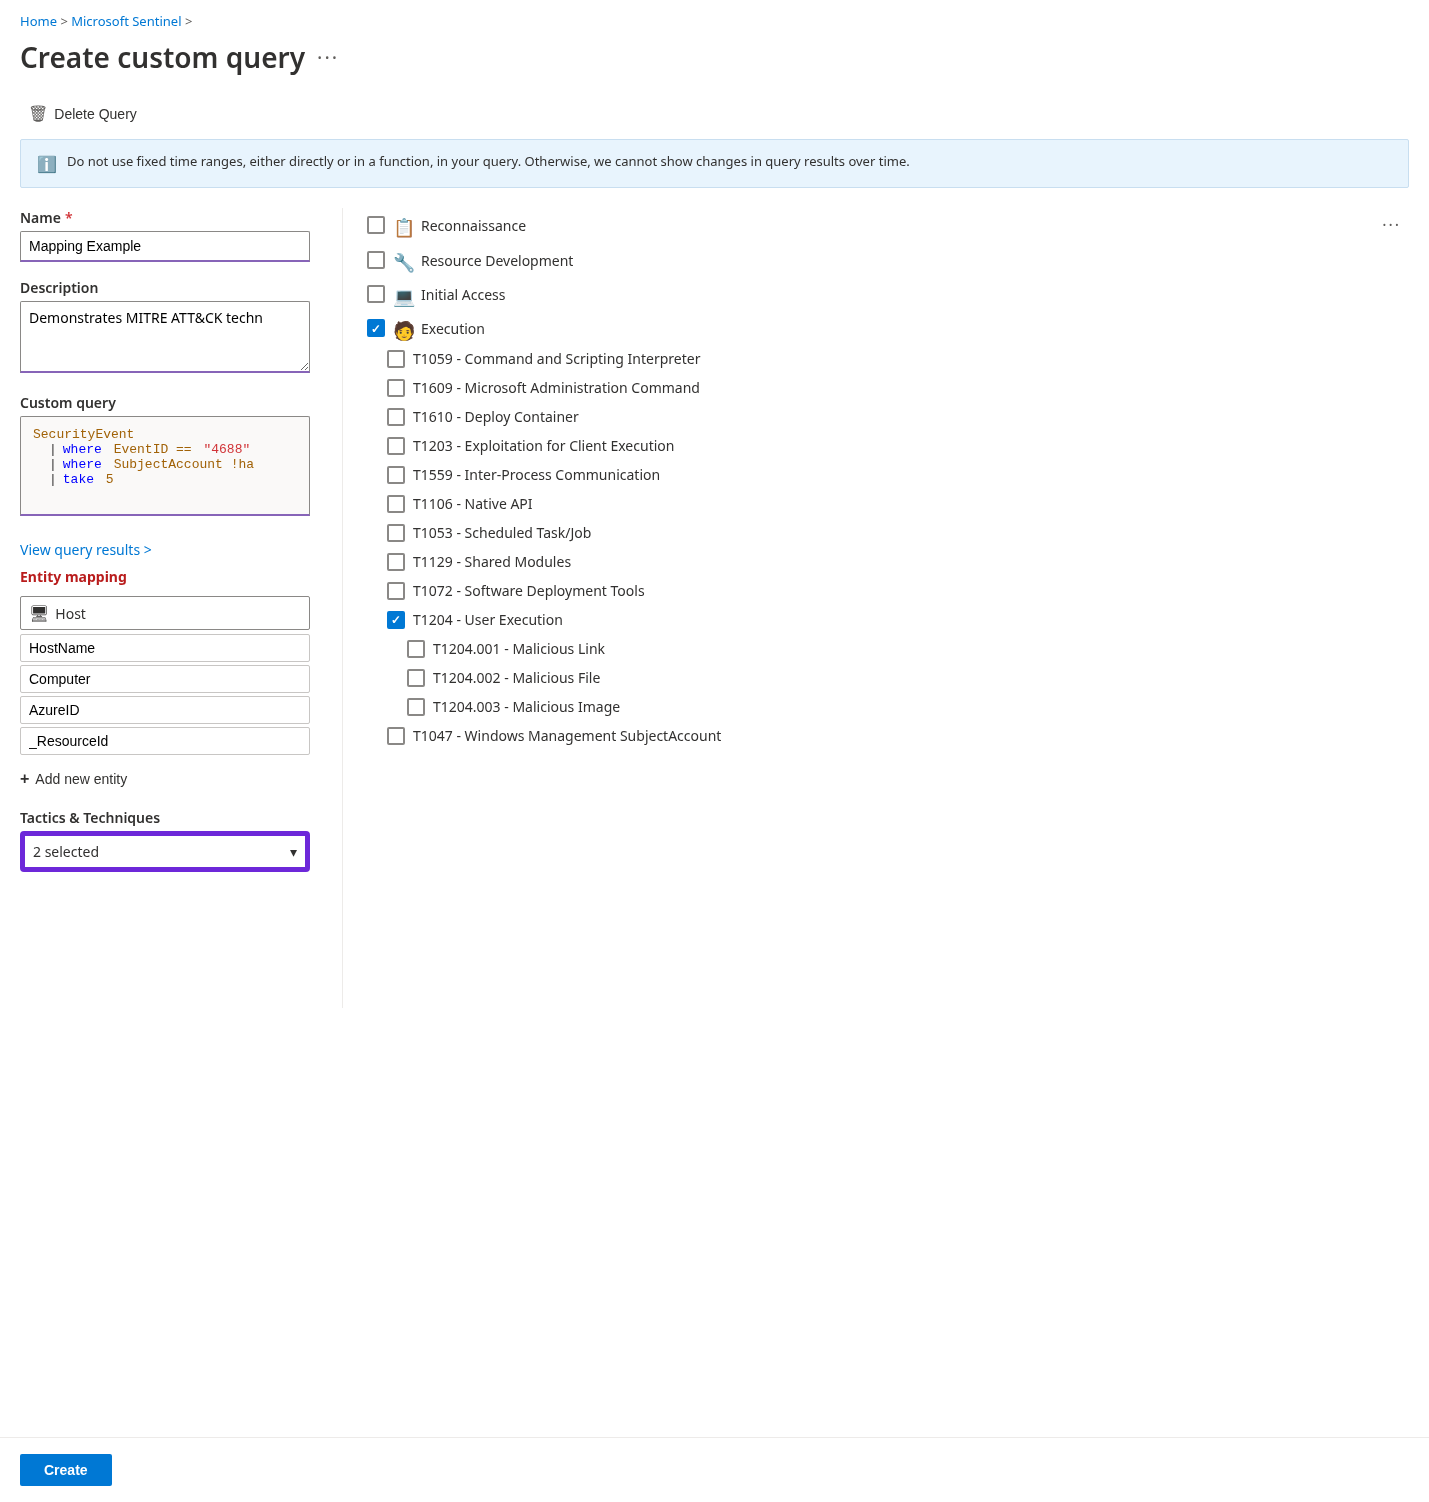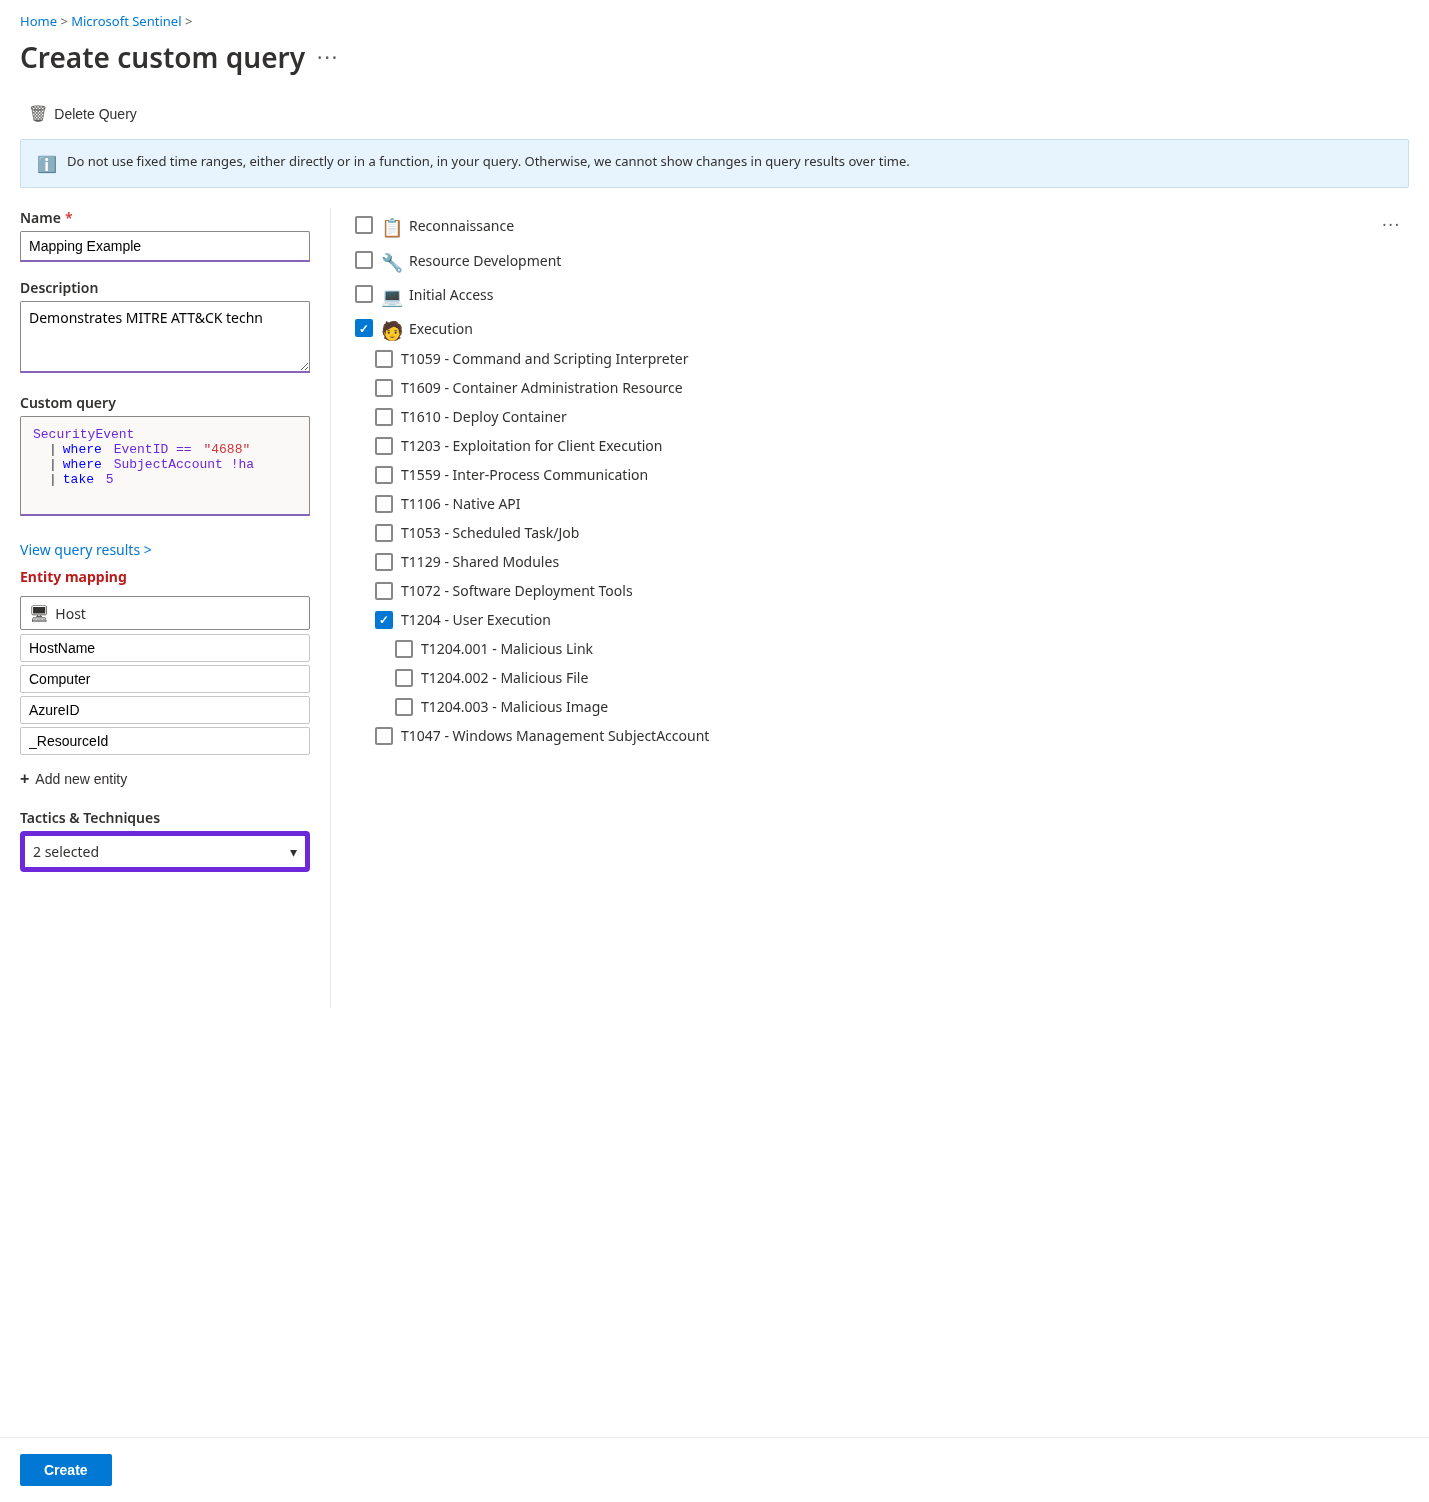--- a/index.html
+++ b/index.html
@@ -68,21 +68,21 @@
       color: #0078d4;
       font-size: 16px;
       flex-shrink: 0;
       margin-top: 1px;
     }
     .info-text { font-size: 13px; color: #323130; }
 
     .main-layout {
       display: flex;
       padding: 0 20px;
-      gap: 0;
+      gap: 12px;
       flex: 1;
     }
 
     .left-panel {
       width: 310px;
       flex-shrink: 0;
       padding-right: 20px;
     }
 
     .field-group { margin-bottom: 16px; }
@@ -121,21 +121,21 @@
       background: #faf9f8;
       font-family: 'Consolas', 'Courier New', monospace;
       font-size: 13px;
       min-height: 100px;
       border-radius: 2px 2px 0 0;
     }
     .query-line { display: flex; align-items: flex-start; gap: 4px; }
     .query-keyword { color: #0000ff; }
     .query-pipe { color: #323130; margin-right: 2px; }
     .query-string { color: #d13438; }
-    .query-plain { color: #6d28d9; }
+    .query-plain { color: #a16207; }
     .query-indent { padding-left: 16px; }
 
     .view-results-link {
       color: #0078d4;
       font-size: 14px;
       text-decoration: none;
       display: inline-block;
       margin: 8px 0 4px 0;
       cursor: pointer;
     }
@@ -431,21 +431,21 @@
             <span class="tactic-icon">🧑</span>
             <span class="tactic-label">Execution</span>
           </div>
 
           <div class="technique-row">
             <div class="cb-wrapper"></div>
             <span class="technique-label">T1059 - Command and Scripting Interpreter</span>
           </div>
           <div class="technique-row">
             <div class="cb-wrapper"></div>
-            <span class="technique-label">T1609 - Container Administration Resource</span>
+            <span class="technique-label">T1609 - Microsoft Administration Command</span>
           </div>
           <div class="technique-row">
             <div class="cb-wrapper"></div>
             <span class="technique-label">T1610 - Deploy Container</span>
           </div>
           <div class="technique-row">
             <div class="cb-wrapper"></div>
             <span class="technique-label">T1203 - Exploitation for Client Execution</span>
           </div>
           <div class="technique-row">

